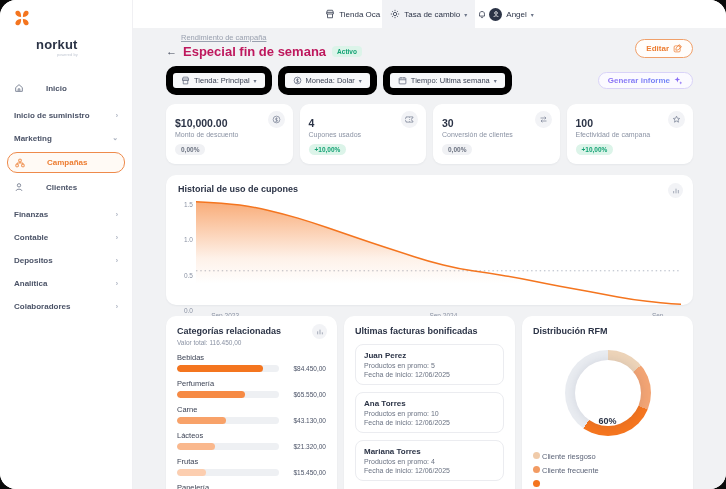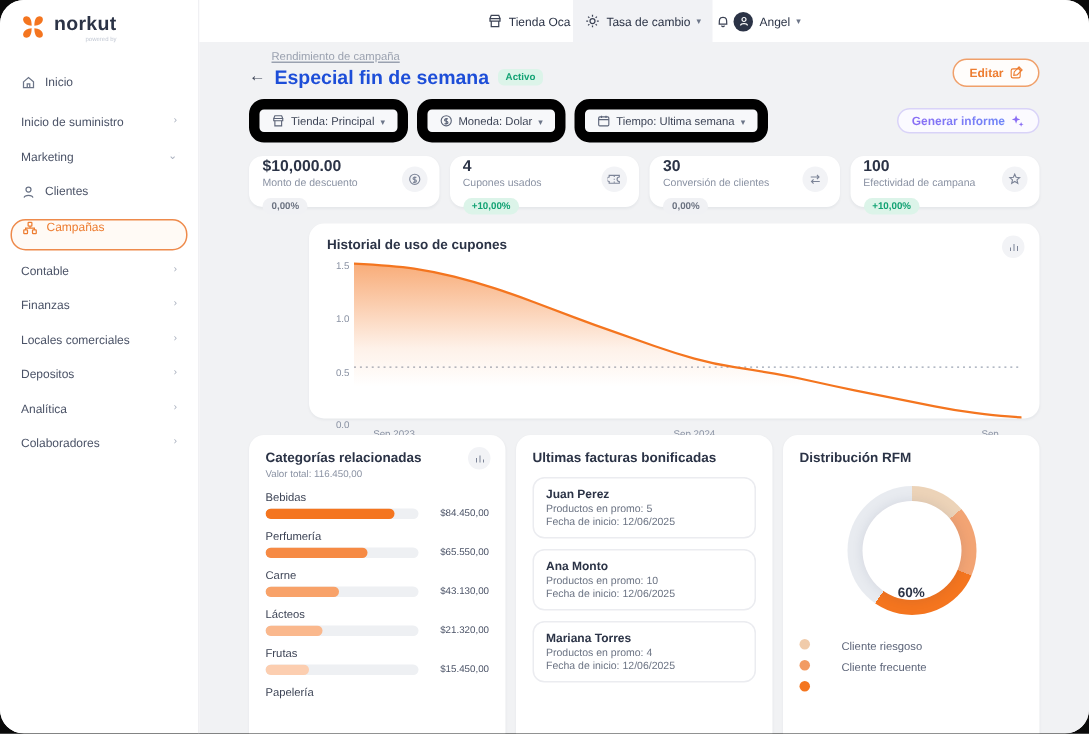--- a/index.html
+++ b/index.html
@@ -7,25 +7,25 @@
   body { width:726px; height:489px; overflow:hidden; }
 
   .window { width:726px; height:489px; border-radius:16px; overflow:hidden;
             display:flex; background:#fff; position:relative; }
 
   
   .sidebar { width:133px; flex-shrink:0; background:#fff; border-right:1px solid #f0f0f3;
              padding:9px 7px 0 7px; }
   .logo-row { display:flex; align-items:flex-start; gap:5px; padding-left:6px; margin-bottom:22px; }
   .logo-mark { width:18px; height:18px; flex-shrink:0; }
-  .logo-text { line-height:1; }
+  .logo-text { line-height:1;margin-top:29px; }
   .logo-name { font-size:13px; font-weight:700; color:#2b3346; letter-spacing:.2px; }
   .logo-tag { font-size:4px; color:#c3c9d4; margin-top:2px; text-align:right; }
-  .nav-item { display:flex; align-items:flex-start; gap:6px; height:18px; padding:0 7px;
-              font-size:8px; color:#4b5367; cursor:pointer; border-radius:10px; margin-bottom:5px; }
+  .nav-item { display:flex; align-items:center; gap:22px; height:18px; padding:0 7px;
+              font-size:8px; color:#4b5367; cursor:pointer; border-radius:10px; margin-bottom:5px;font-weight:bold; }
   .nav-item .nav-icon { width:10px; height:10px; color:#6c7588; flex-shrink:0; display:flex; }
   .nav-item .chev { margin-left:auto; color:#aab1bf; font-size:7px; }
   .nav-item.active { border:1px solid #ee8a4b; color:#ed7d31; background:#fffaf5; height:21px; }
   .nav-item.active .nav-icon { color:#ed7d31; }
   .nav-gap { height:4px; }
 
   
   .right-col { flex:1; display:flex; flex-direction:column; min-width:0; }
   .topbar { height:28px; background:#fff; display:flex; align-items:center;
             justify-content:center; gap:2px; padding:0 16px; flex-shrink:0; }
@@ -36,21 +36,21 @@
   .avatar { width:13px; height:13px; border-radius:50%; background:#2b3346; color:#fff;
             display:flex; align-items:center; justify-content:center; font-size:7px; }
 
   .main { flex:1; background:#f1f2f4; padding:5px 33px 0 33px; overflow:hidden; }
 
   
   .hdr { display:flex; justify-content:space-between; align-items:flex-start; }
   .crumb { font-size:7.5px; color:#9aa1af; margin-left:15px;text-decoration:underline; }
   .title-row { display:flex; align-items:center; gap:6px; margin-top:2px; }
   .back-arrow { font-size:11px; color:#3c4355; cursor:pointer; line-height:1; }
-  .page-title { font-size:13px; font-weight:700; color:#1d4ed8; }
+  .page-title { font-size:13px; font-weight:700; color:#be185d; }
   .badge-active { font-size:6.5px; font-weight:700; color:#12a273; background:#dcf4e9;
                   border-radius:4px; padding:2px 5px; }
   .btn-edit { display:flex; align-items:center; gap:4px; border:1px solid #f0a06a; color:#ed7d31;
               background:#fffdfb; font-size:8px; font-weight:700; border-radius:10px;
               padding:4px 10px; cursor:pointer; margin-top:6px; }
   .btn-edit svg { width:9px; height:9px; }
 
   
   .filters-row { display:flex; justify-content:space-between; align-items:center; margin-top:7px; }
   .pills { display:flex; gap:6px; }
@@ -59,35 +59,35 @@
   .f-pill .tb-icon { width:9px; height:9px; color:#5c6478; }
   .btn-report { display:flex; align-items:center; gap:4px; border:1px solid #d9d3f8; border-radius:10px;
                 padding:3px 9px; background:#fbfaff; cursor:pointer; }
   .btn-report .lbl { font-size:8px; font-weight:700;
                      background:linear-gradient(90deg,#8a6ef5,#6f86f7);
                      -webkit-background-clip:text; background-clip:text; color:transparent; }
   .btn-report svg { width:9px; height:9px; color:#8a6ef5; }
 
   
   .kpi-row { display:grid; grid-template-columns:repeat(4,1fr); gap:7px; margin-top:9px; }
-  .kpi-card { background:#fff; border-radius:9px; padding:1px 9px; position:relative;
-              box-shadow:0 1px 2px rgba(25,30,60,.05); height:34px; }
+  .kpi-card { background:#fff; border-radius:9px; padding:13px 9px; position:relative;
+              box-shadow:0 1px 2px rgba(25,30,60,.05); height:60px; }
   .kpi-value { font-size:10.5px; font-weight:700; color:#2b3346; }
   .kpi-label { font-size:7px; color:#8a92a3; margin-top:2px; }
   .kpi-delta { display:inline-block; font-size:6.5px; font-weight:700; border-radius:7px;
                padding:2px 6px; margin-top:4px; }
   .kpi-delta.neutral { color:#6b7280; background:#f0f1f4; }
   .kpi-delta.positive { color:#12a273; background:#dcf4e9; }
   .kpi-icon { position:absolute; top:7px; right:8px; width:17px; height:17px; border-radius:50%;
               background:#f2f3f6; color:#7d8598; display:flex; align-items:center; justify-content:center; }
   .kpi-icon svg { width:9px; height:9px; }
 
   
   .card { background:#fff; border-radius:10px; box-shadow:0 1px 2px rgba(25,30,60,.05); }
-  .chart-card { margin-top:11px; padding:9px 12px 4px 12px; height:130px; position:relative;margin-left:40px; }
+  .chart-card { margin-top:11px; padding:9px 12px 4px 12px; height:130px; position:relative; }
   .card-title { font-size:9px; font-weight:700; color:#2b3346; }
   .card-corner-icon { position:absolute; top:8px; right:10px; width:15px; height:15px; border-radius:50%;
                       background:#f2f3f6; color:#7d8598; display:flex; align-items:center; justify-content:center; }
   .card-corner-icon svg { width:8px; height:8px; }
   .plot-wrap { display:flex; margin-top:4px; }
   .y-axis { width:18px; position:relative; height:112px; flex-shrink:0; }
   .y-axis span { position:absolute; right:3px; font-size:6.5px; color:#8a92a3; transform:translateY(-50%); }
   .plot-area { flex:1; position:relative; }
   .plot-area svg { display:block; width:100%; height:112px; }
   .x-axis { position:relative; height:12px; margin-left:18px; }
@@ -111,21 +111,21 @@
   .inv-name { font-size:8px; font-weight:700; color:#2b3346; }
   .inv-line { font-size:7px; color:#6b7383; margin-top:2px; }
 
   .donut-wrap { display:flex; align-items:center; justify-content:center; margin-top:14px; }
   .donut { width:86px; height:86px; border-radius:50%; position:relative;
            display:flex; align-items:center; justify-content:center; }
   .donut-hole { width:66px; height:66px; border-radius:50%; background:#fff;
                 box-shadow:0 0 8px rgba(30,40,80,.10); display:flex; align-items:flex-end; justify-content:center; }
   .donut-center { font-size:9px; font-weight:700; color:#2b3346; }
   .legend { margin-top:16px; }
-  .legend-item { display:flex; gap:21px; margin-bottom:5px; }
+  .legend-item { display:flex; gap:2px; margin-bottom:5px; }
   .legend-dot { width:7px; height:7px; border-radius:50%; flex-shrink:0; }
   .legend-lbl { font-size:7.5px; color:#5c6478; }
 </style>
 </head>
 <body>
 
 <div class="window">
 
   <aside class="sidebar">
     <div class="logo-row">
@@ -154,51 +154,47 @@
     </div>
     <div class="nav-gap"></div>
     <div class="nav-item">
       <span>Inicio de suministro</span>
       <span class="chev">›</span>
     </div>
     <div class="nav-item">
       <span>Marketing</span>
       <span class="chev">⌄</span>
     </div>
-    <div class="nav-item">
-      <span class="nav-icon">
-        <svg viewBox="0 0 12 12" fill="none" stroke="currentColor" stroke-width="1">
-            <circle cx="6" cy="4" r="2"></circle>
-            <path d="M2.5 10.5 C3 8 9 8 9.5 10.5"></path>
-          </svg>
-      </span>
-      <span>Clientes</span>
-    </div>
     <div class="nav-item active">
       <span class="nav-icon">
         <svg viewBox="0 0 12 12" fill="none" stroke="currentColor" stroke-width="1">
             <rect x="4.5" y="1.5" width="3" height="3" rx="0.5"></rect>
             <rect x="1" y="7.5" width="3" height="3" rx="0.5"></rect>
             <rect x="8" y="7.5" width="3" height="3" rx="0.5"></rect>
             <path d="M6 4.5 V6 M2.5 7.5 V6 H9.5 V7.5"></path>
           </svg>
       </span>
       <span>Campañas</span>
     </div>
+    <div class="nav-item">
+      <span class="nav-icon">
+        <svg viewBox="0 0 12 12" fill="none" stroke="currentColor" stroke-width="1">
+            <circle cx="6" cy="4" r="2"></circle>
+            <path d="M2.5 10.5 C3 8 9 8 9.5 10.5"></path>
+          </svg>
+      </span>
+      <span>Clientes</span>
+    </div>
     <div class="nav-gap"></div>
-    <div class="nav-item">
-      <span>Contable</span>
-      <span class="chev">›</span>
-    </div>
     <div class="nav-item">
       <span>Finanzas</span>
       <span class="chev">›</span>
     </div>
     <div class="nav-item">
-      <span>Locales comerciales</span>
+      <span>Contable</span>
       <span class="chev">›</span>
     </div>
     <div class="nav-item">
       <span>Depositos</span>
       <span class="chev">›</span>
     </div>
     <div class="nav-item">
       <span>Analítica</span>
       <span class="chev">›</span>
     </div>
@@ -461,21 +457,21 @@
 
         <div class="card b-card">
           <div class="card-title">Ultimas facturas bonificadas</div>
           <div class="inv-list">
             <div class="inv-item">
               <div class="inv-name">Juan Perez</div>
               <div class="inv-line">Productos en promo: 5</div>
               <div class="inv-line">Fecha de inicio: 12/06/2025</div>
             </div>
             <div class="inv-item">
-              <div class="inv-name">Ana Monto</div>
+              <div class="inv-name">Ana Torres</div>
               <div class="inv-line">Productos en promo: 10</div>
               <div class="inv-line">Fecha de inicio: 12/06/2025</div>
             </div>
             <div class="inv-item">
               <div class="inv-name">Mariana Torres</div>
               <div class="inv-line">Productos en promo: 4</div>
               <div class="inv-line">Fecha de inicio: 12/06/2025</div>
             </div>
           </div>
         </div>

